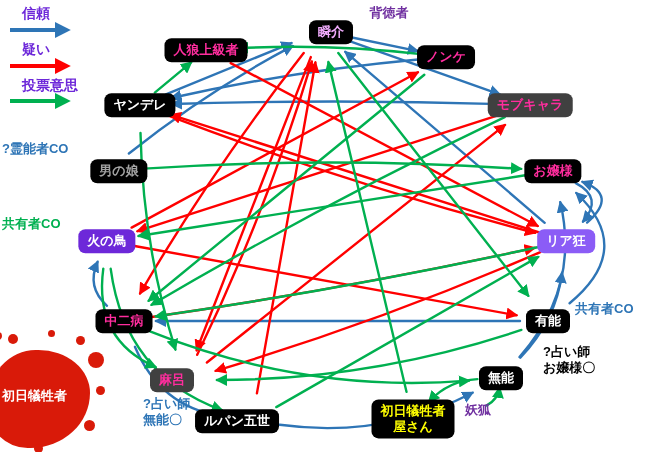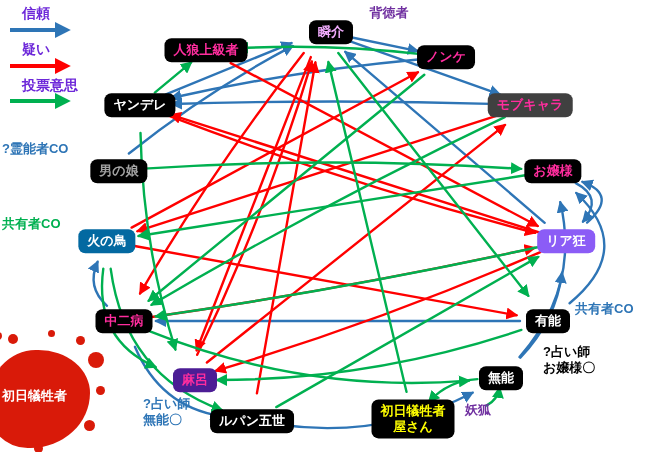--- a/index.html
+++ b/index.html
@@ -129,27 +129,27 @@
 
   <div id="nodes">
       <div class="node" style="left: 321px; top: 32px; color: #f0abfc; background: rgb(0, 0, 0); margin-left: 10px;">瞬介</div>
       <div class="node unboxed" style="left: 389px; top: 13px; color: rgb(112, 48, 160);">背徳者</div>
       <div class="node" style="left: 206px; top: 50px; color: rgb(255, 45, 158); background: rgb(0, 0, 0);">人狼上級者</div>
       <div class="node" style="left: 446px; top: 57px; color: rgb(255, 45, 158); background: rgb(0, 0, 0);">ノンケ</div>
       <div class="node" style="left: 140px; top: 105px; color: rgb(255, 255, 255); background: rgb(0, 0, 0);">ヤンデレ</div>
       <div class="node" style="left: 530px; top: 105px; color: rgb(255, 45, 158); background: #404040;">モブキャラ</div>
       <div class="node" style="left: 119px; top: 171px; color: #a3a3a3; background: rgb(0, 0, 0);">男の娘</div>
       <div class="node" style="left: 553px; top: 171px; color: rgb(255, 45, 158); background: rgb(0, 0, 0);">お嬢様</div>
-      <div class="node" style="left: 107px; top: 241px; color: rgb(255, 255, 255); background: #0369a1;">火の鳥</div>
+      <div class="node" style="left: 107px; top: 241px; color: rgb(255, 255, 255); background: #6d28d9;">火の鳥</div>
       <div class="node" style="left: 566px; top: 241px; color: rgb(255, 255, 255); background: #8b5cf6;">リア狂</div>
       <div class="node" style="left: 124px; top: 321px; color: rgb(255, 45, 158); background: rgb(0, 0, 0);">中二病</div>
       <div class="node" style="left: 548px; top: 321px; color: rgb(255, 255, 255); background: rgb(0, 0, 0);">有能</div>
-      <div class="node" style="left: 195px; top: 380px; color: rgb(255, 45, 158); background: #4c1d95; text-align: center;">麻呂</div>
+      <div class="node" style="left: 172px; top: 380px; color: rgb(255, 45, 158); background: #404040; text-align: center;">麻呂</div>
       <div class="node" style="left: 501px; top: 378px; color: rgb(255, 255, 255); background: rgb(0, 0, 0);">無能</div>
-      <div class="node" style="left: 252px; top: 421px; color: rgb(255, 255, 255); background: rgb(0, 0, 0); text-align: center;">ルパン五世</div>
+      <div class="node" style="left: 237px; top: 421px; color: rgb(255, 255, 255); background: rgb(0, 0, 0); text-align: center;">ルパン五世</div>
       <div class="node" style="left: 413px; top: 419px; color: rgb(255, 255, 0); background: rgb(0, 0, 0);">初日犠牲者
 屋さん</div>
       <div class="node unboxed" style="left: 478px; top: 410px; color: rgb(112, 48, 160);">妖狐</div>
     </div>
 
   <div id="annotations">
       <div class="annotation" style="left: 2px; top: 141px; color: rgb(46, 117, 182);">?霊能者CO</div>
       <div class="annotation" style="left: 2px; top: 216px; color: rgb(0, 176, 80);">共有者CO</div>
       <div class="annotation" style="left: 575px; top: 301px; color: rgb(46, 117, 182);">共有者CO</div>
       <div class="annotation" style="left: 543px; top: 344px; color: rgb(0, 0, 0);">?占い師

